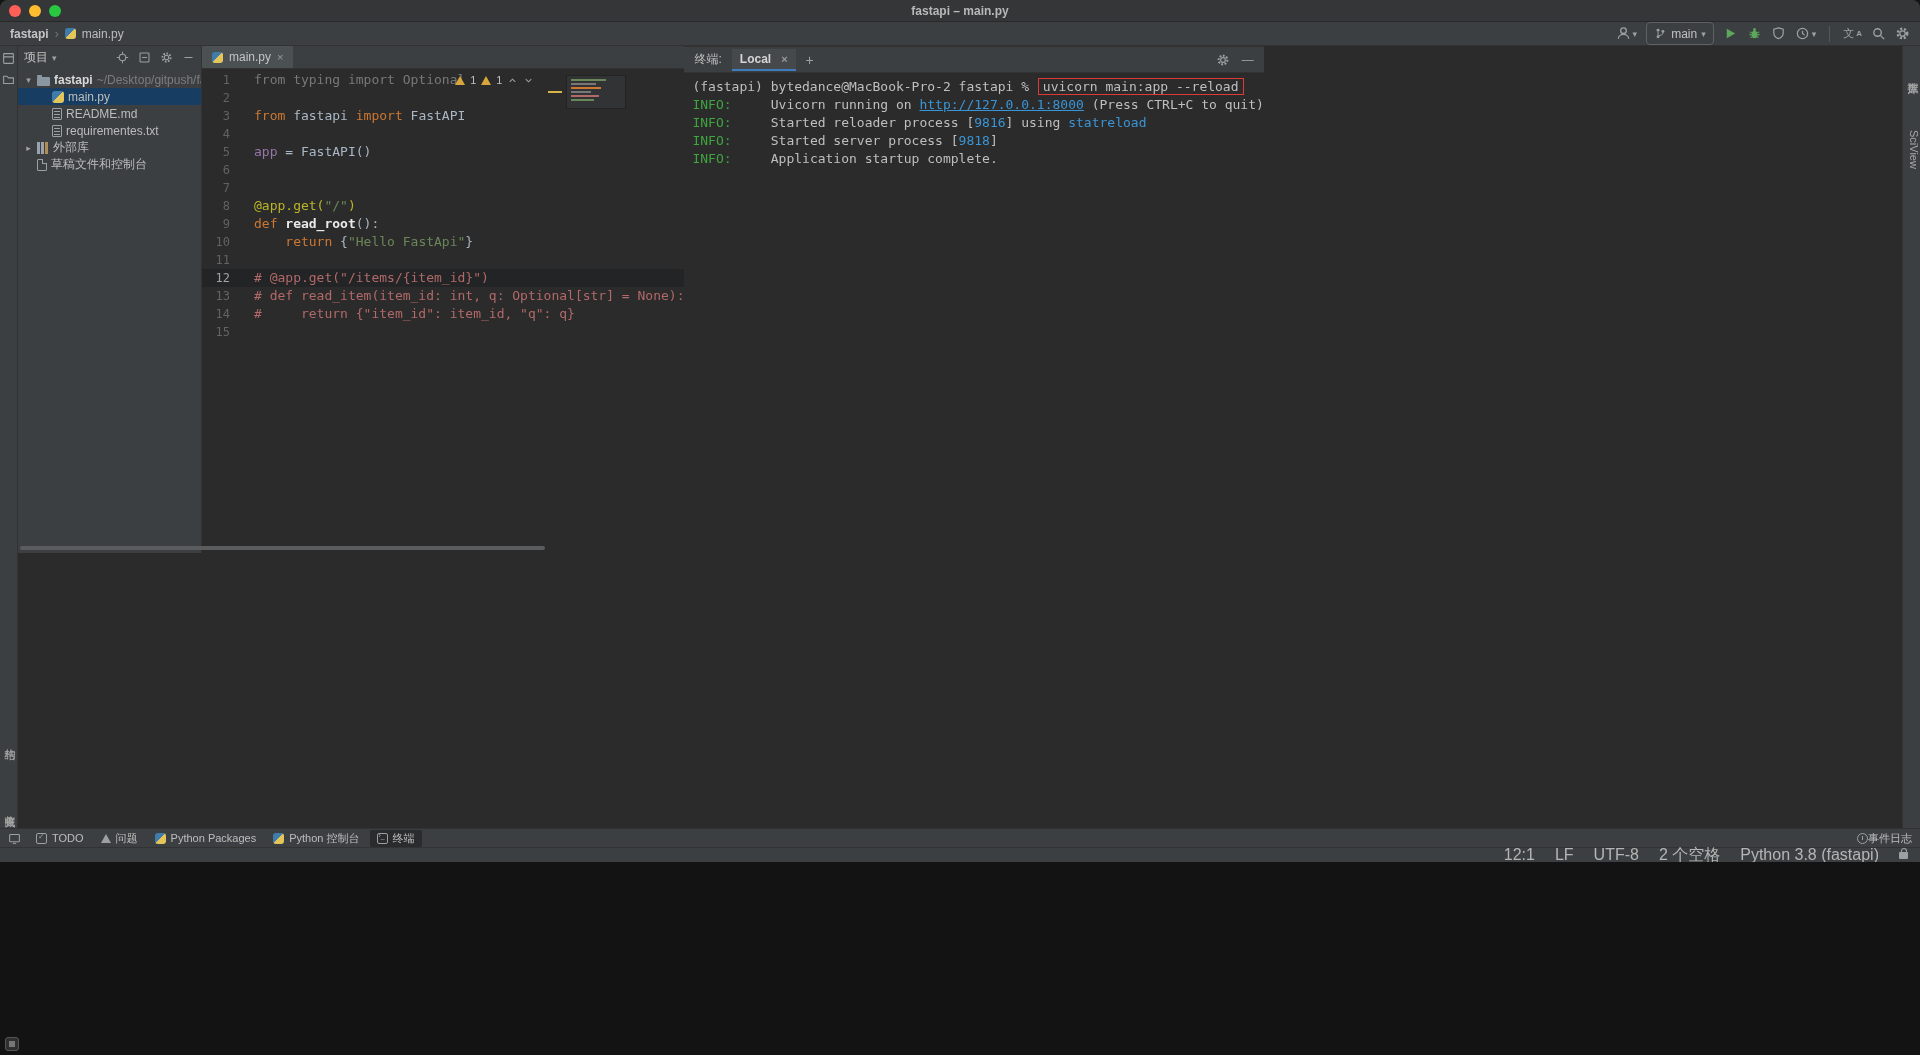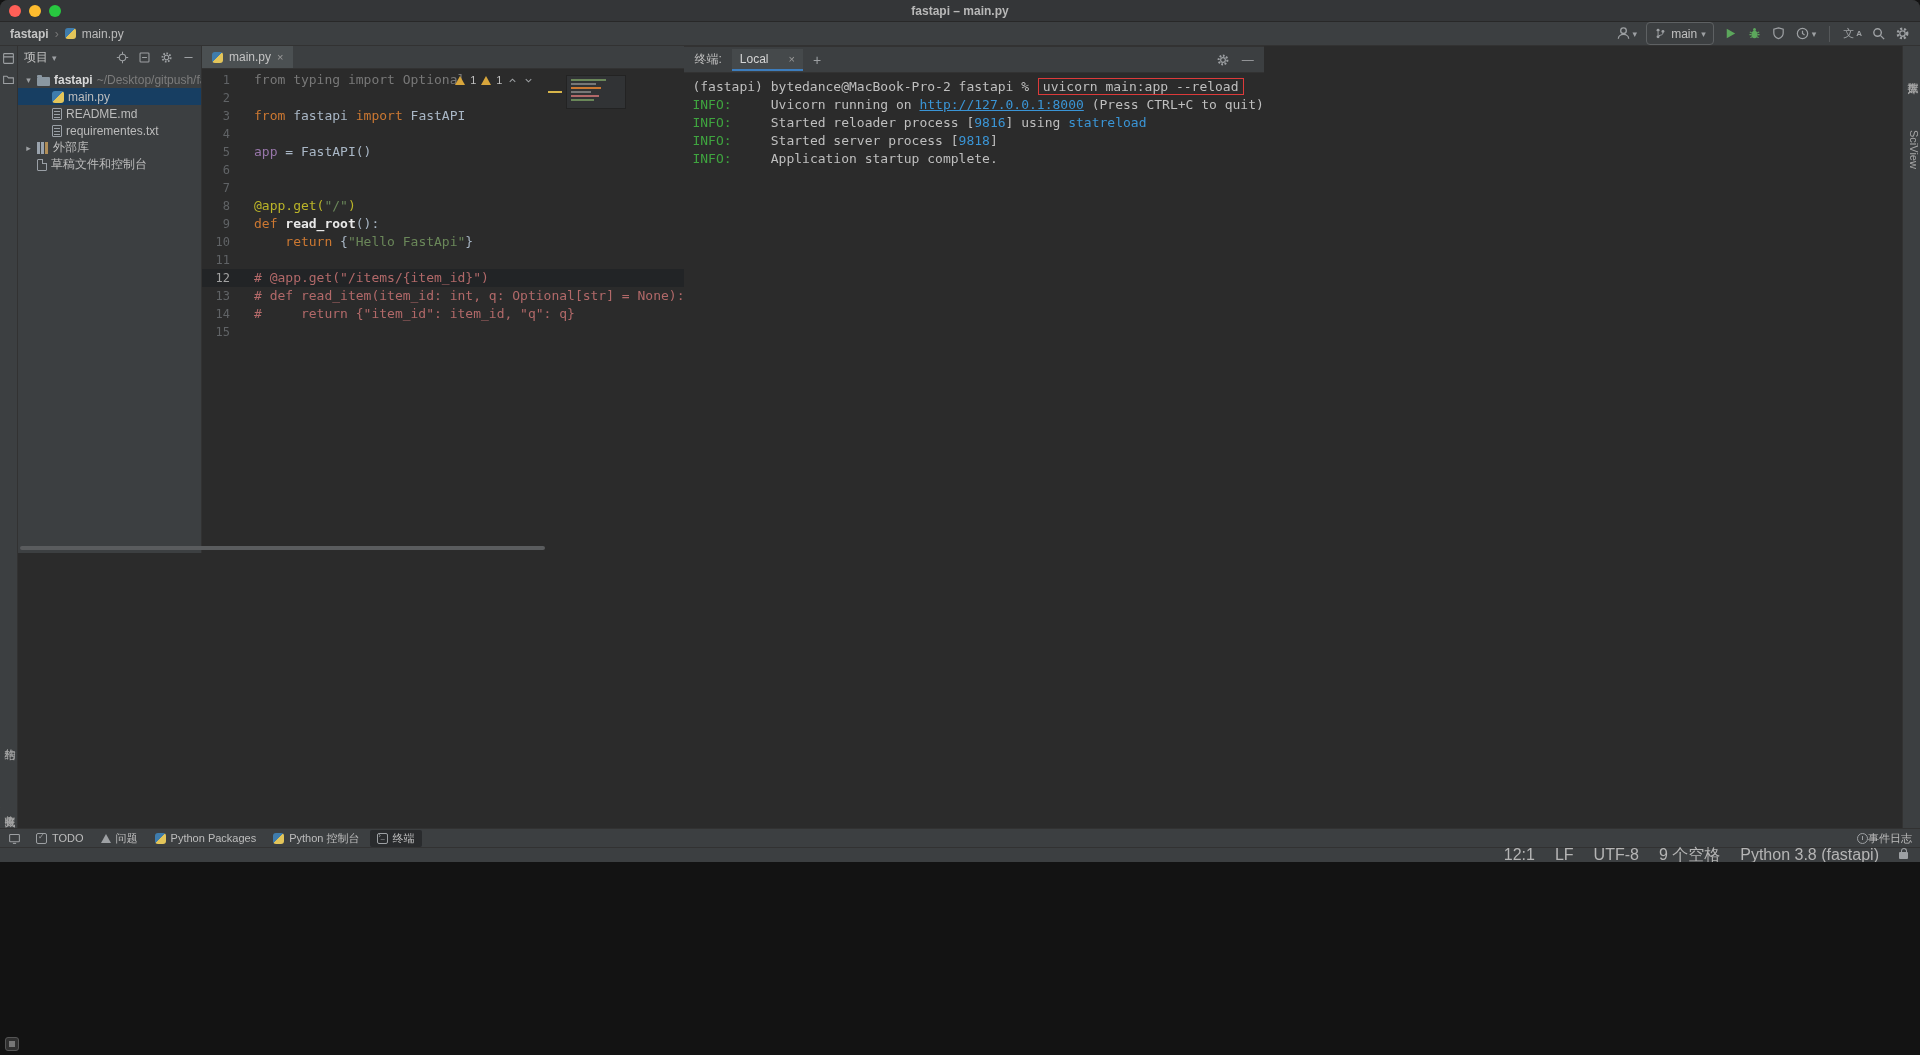--- a/index.html
+++ b/index.html
@@ -103,22 +103,22 @@
     background:#313335; border:1px solid #232323; padding:3px 4px; }
   .minimap i { display:block; height:2px; margin-bottom:2px; }
   .ystripe { position:absolute; top:22px; right:122px; width:14px; height:2px; background:#d8b54a; }
 
   
   .terminal-panel { height:275px; border-top:1px solid #323232; background:#2b2b2b;
     display:flex; flex-direction:column; }
   .term-header { height:26px; background:#3c3f41; border-bottom:1px solid #323232;
     display:flex; align-items:center; padding:0 10px; gap:10px; }
   .term-label { color:#c0c0c0; }
-  .term-tab { display:flex; align-items:center; gap:20px; padding:3px 8px; background:#45494b;
-    border-bottom:2px solid #3d7dbd; color:#d5d5d5; }
+  .term-tab { display:flex; align-items:center; gap:10px; padding:3px 8px; background:#45494b;
+    border-bottom:2px solid #3d7dbd; color:#d5d5d5;font-weight:bold; }
   .plus { color:#9da0a3; font-size:14px; }
   .term-right { margin-left:auto; display:flex; align-items:center; gap:12px; }
   .minus-glyph { color:#9da0a3; font-size:12px; }
   .term-body { padding:5px 0 0 8px; font-family:"DejaVu Sans Mono", monospace;
     font-size:13px; line-height:18px; }
   .term-line { white-space:pre; }
   .tt-plain{color:var(--term);} .tt-info{color:var(--info);}
   .tt-link{color:var(--cyan); text-decoration:underline;} .tt-cyan{color:var(--cyan);}
   .tt-boxed{color:var(--term); border:1px solid var(--red); padding:0 4px; margin-left:1px;}
 
@@ -478,20 +478,20 @@
       <span class="tb-icon ic-event"></span>
       <span>事件日志</span>
     </span>
   </div>
 
   <div class="statusbar">
     <span style="display:flex;align-items:center;gap:20px;">
         <span class="sb-item">12:1</span>
         <span class="sb-item">LF</span>
         <span class="sb-item">UTF-8</span>
-        <span class="sb-item">9 个空格</span>
+        <span class="sb-item">2 个空格</span>
         <span class="sb-item">Python 3.8 (fastapi)</span>
       </span>
     <span class="lock"></span>
   </div>
 </div>
 
 <div class="dock-icon"></div>
 
 </body></html>

